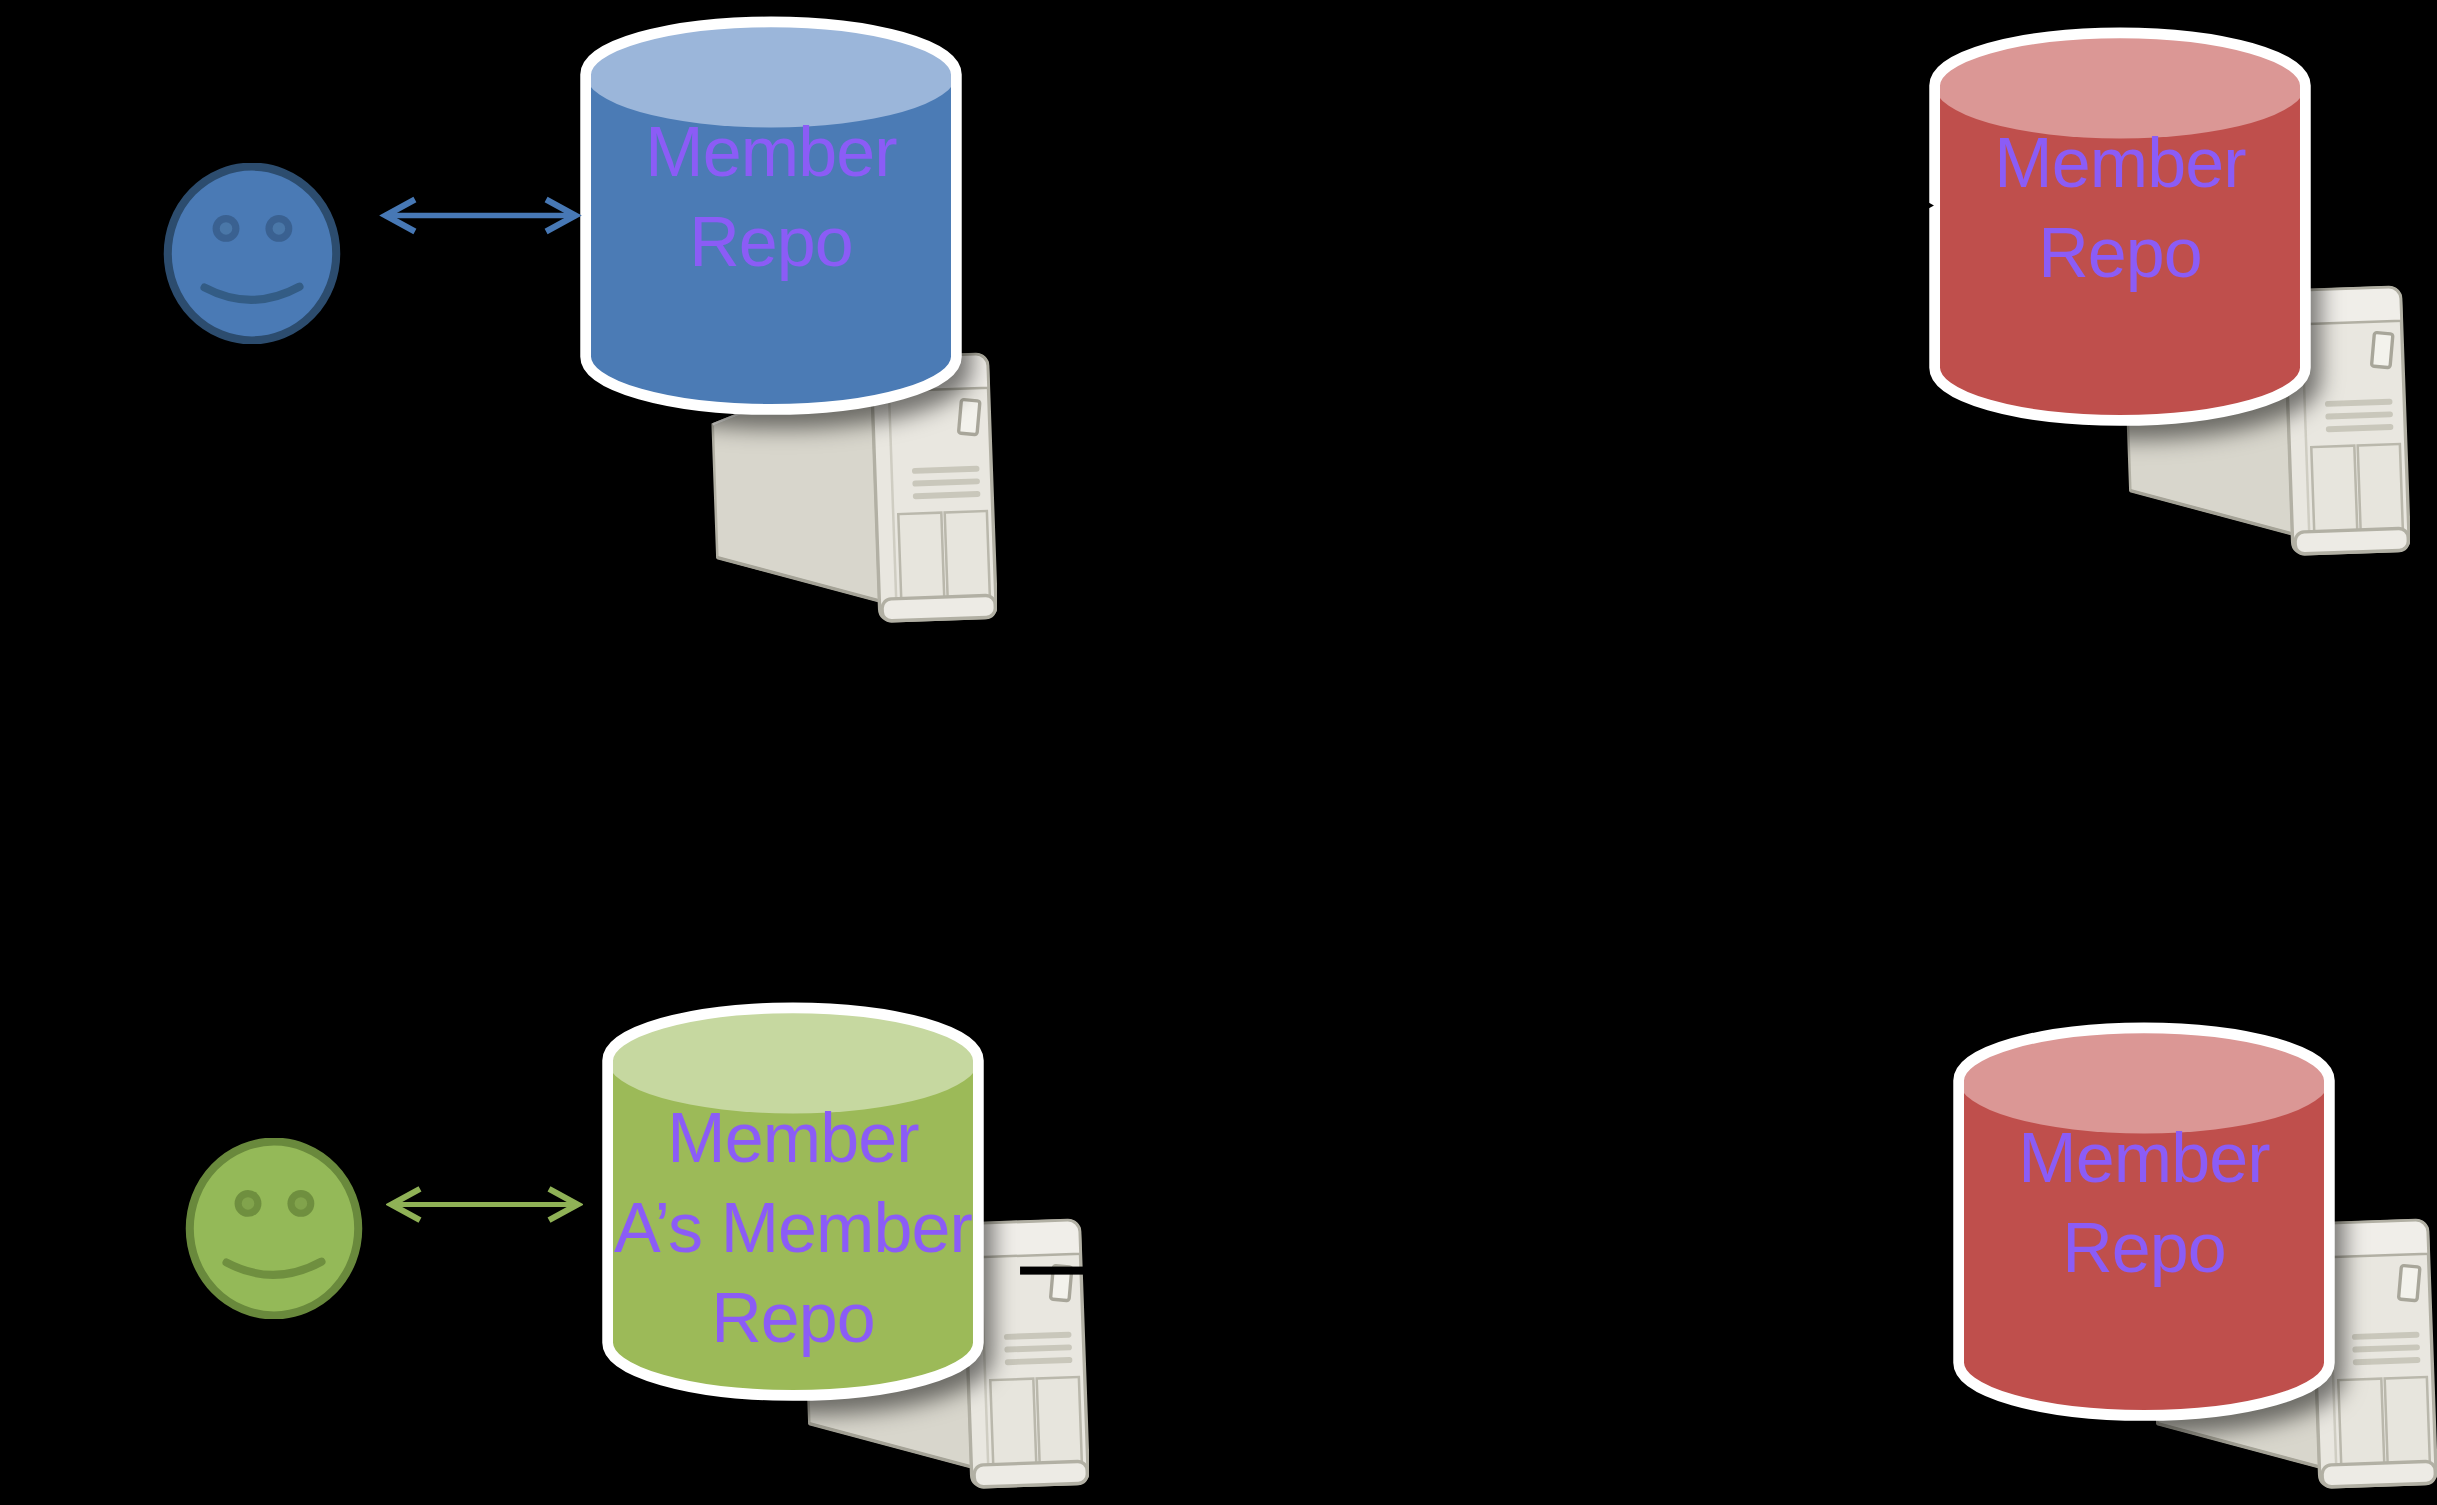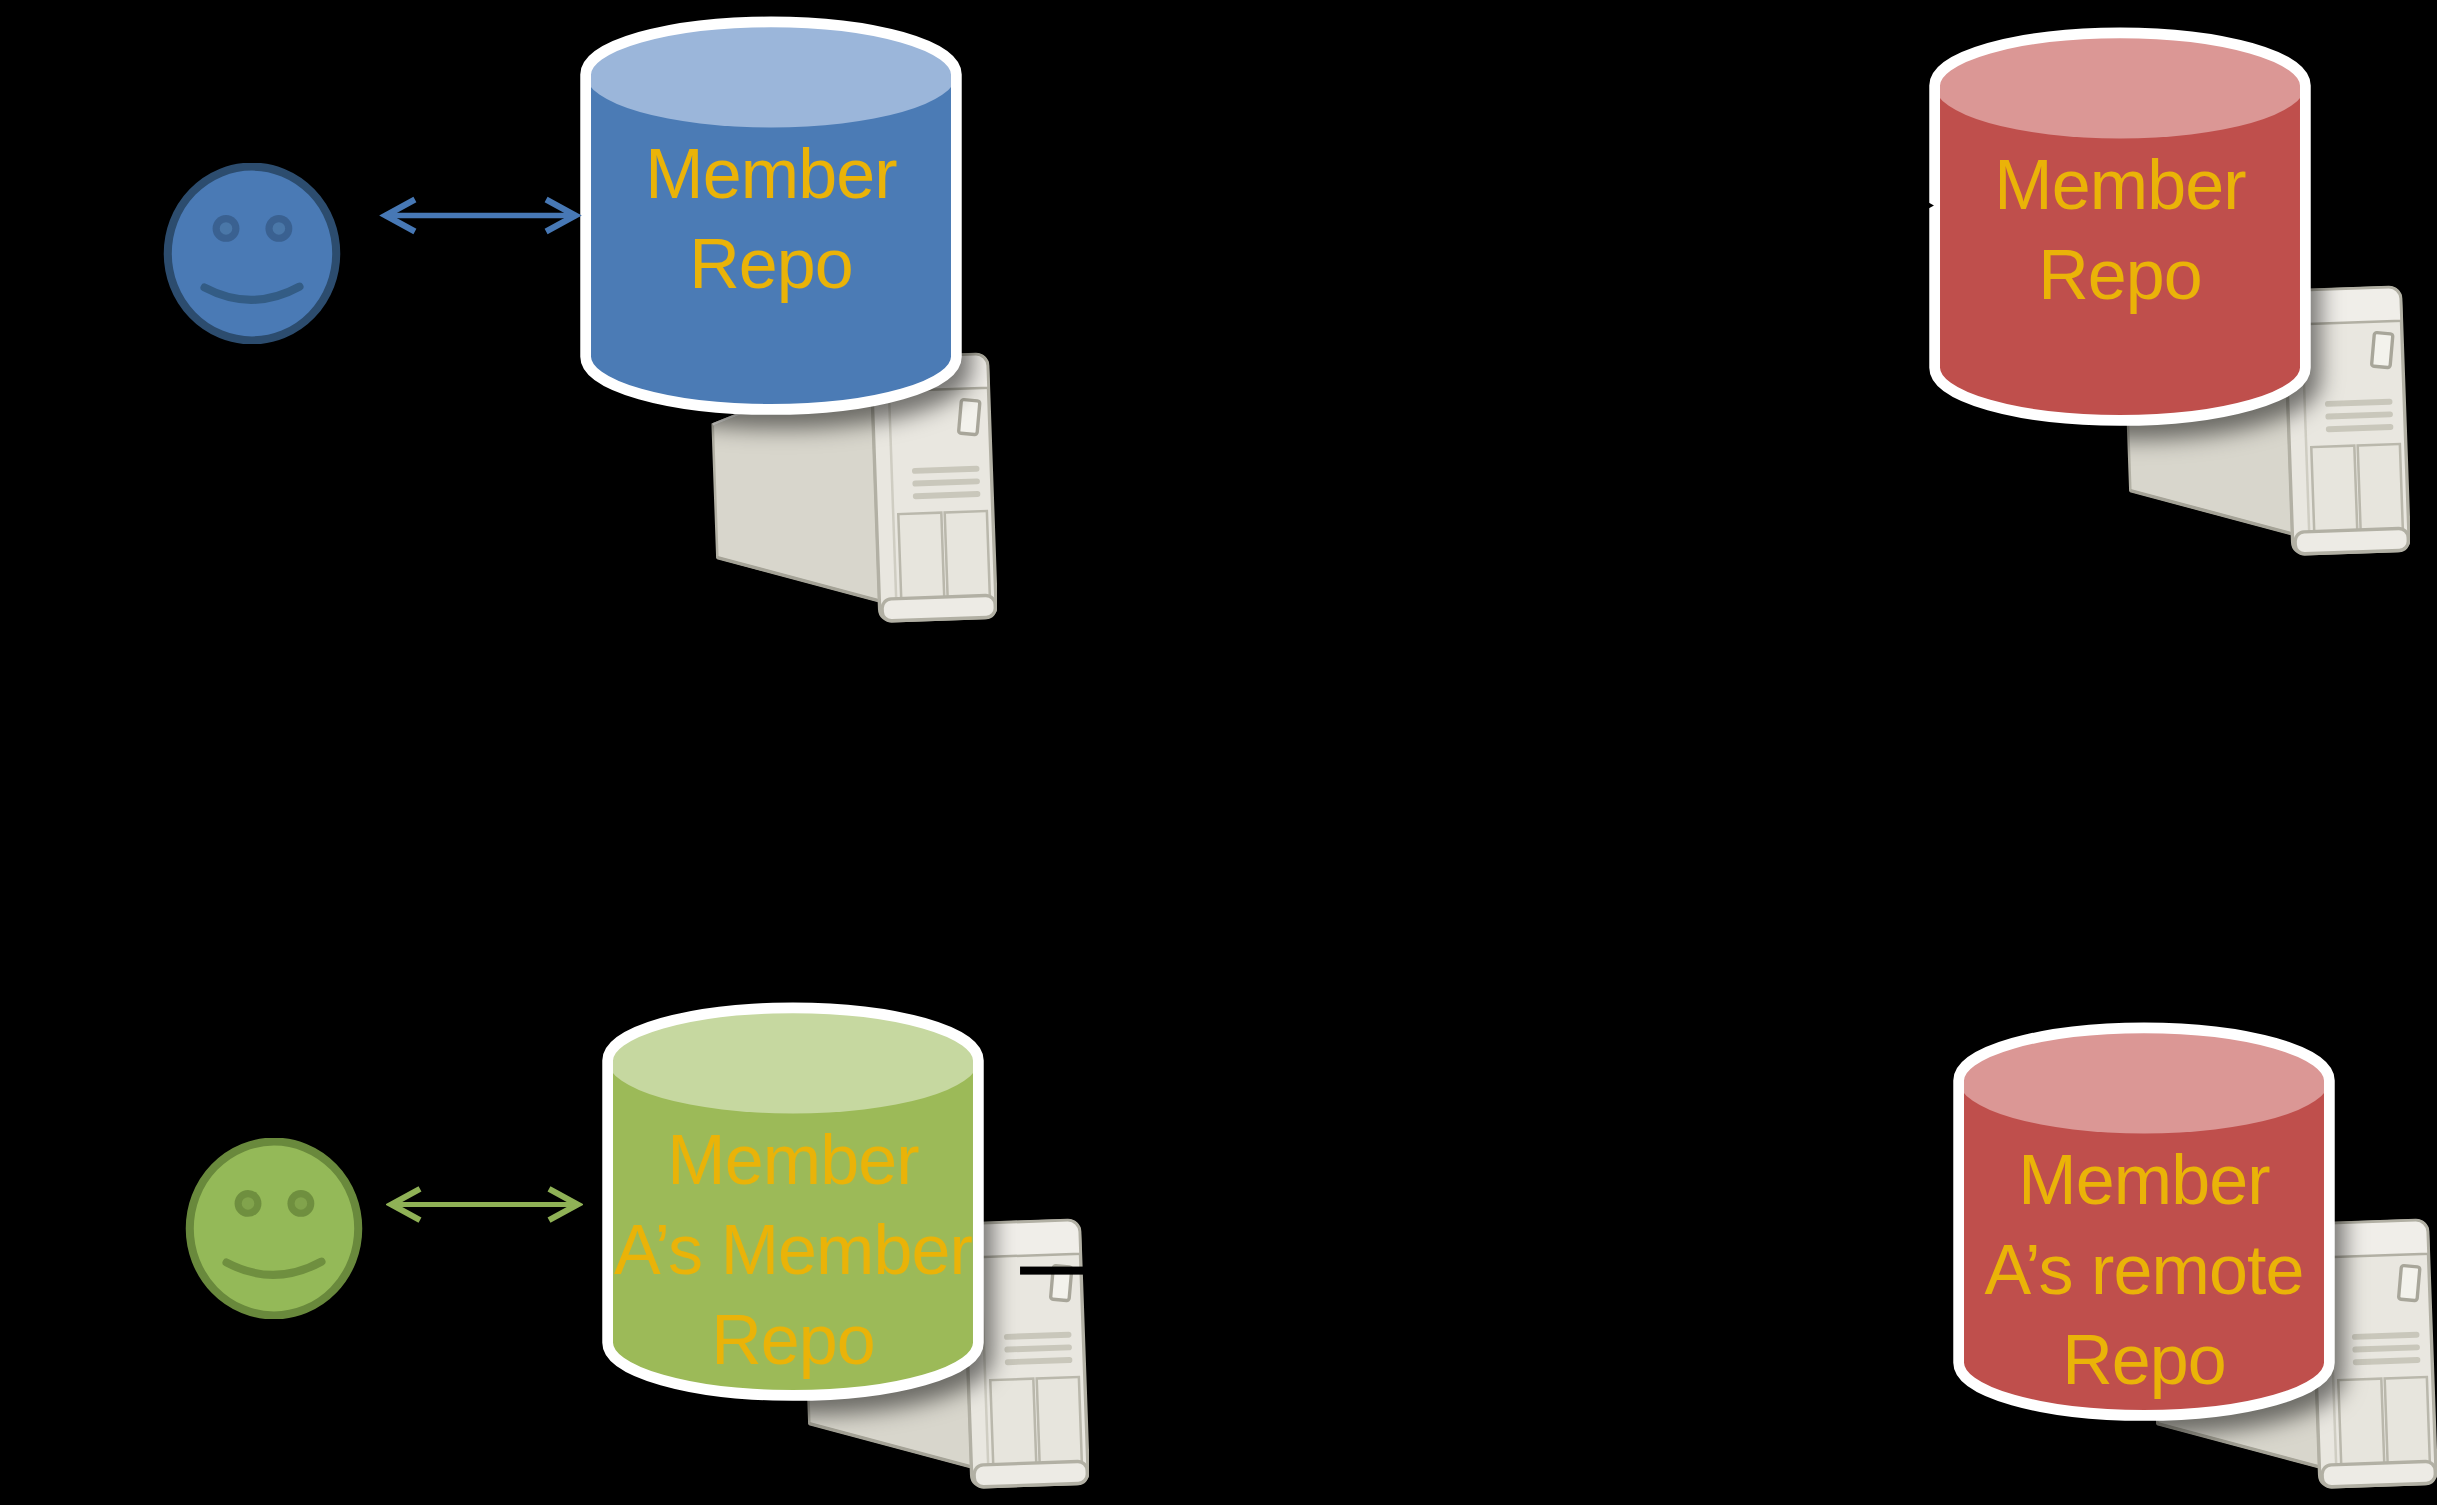--- a/index.html
+++ b/index.html
@@ -19,22 +19,22 @@
   .srv-stroke{stroke:#b2b0a4;stroke-width:4;}
   .srv-stroke3{stroke:#b2b0a4;stroke-width:3;}
   .srv-line{stroke:#cfcdc2;stroke-width:3;fill:none;}
   .srv-door{fill:#e7e5dd;stroke:#bab8ac;stroke-width:3;}
   .srv-switch{fill:#f3f2ec;stroke:#a8a69a;stroke-width:4;}
   .cylinder{position:absolute;width:394px;height:405px;
     filter:drop-shadow(10.8px 14.3px 10.8px rgba(0,0,0,0.5));}
   .cylinder > svg{position:absolute;left:0;top:0;overflow:visible;}
   .cyl-text{
     position:absolute;left:0;right:0;top:97px;
-    text-align:center;color:#eab308;
-    font-size:70px;line-height:90px;letter-spacing:-0.9px;margin-top:22px;
+    text-align:center;color:#8b5cf6;
+    font-size:70px;line-height:90px;letter-spacing:-0.9px;
   }
   .cyl-text div{white-space:nowrap;}
 </style>
 </head>
 <body>
 
 <div id="stage">
 
   <svg width="0" height="0">
     <defs>
@@ -111,21 +111,20 @@
   </div>
 
   <div class="cylinder" style="left:1947px;top:1016px">
     <svg width="394" height="405" viewBox="0 0 440 452">
       <path d="M13,72 L13,387 A207,59 0 0 0 427,387 L427,72 A207,59 0 0 0 13,72 Z" fill="#bf4f4c"></path>
       <ellipse cx="220" cy="72" rx="207" ry="59" fill="#db9795"></ellipse>
       <path d="M13,72 L13,387 A207,59 0 0 0 427,387 L427,72 A207,59 0 0 0 13,72 Z" fill="none" stroke="#ffffff" stroke-width="12" stroke-linejoin="round"></path>
     </svg>
     <div class="cyl-text">
       <div>Member</div>
-      <div>A’s remote</div>
       <div>Repo</div>
     </div>
   </div>
 
   <svg class="abs" style="left:1900px;top:186px" width="36" height="39" viewBox="0 0 40 44">
     <polygon points="2,2 38,22 2,42" fill="#000000"></polygon>
   </svg>
   <svg class="abs" style="left:1018px;top:1263px" width="72" height="14.3" viewBox="0 0 80 16">
     <rect x="2" y="4" width="73" height="9" fill="#000000"></rect>
   </svg>

